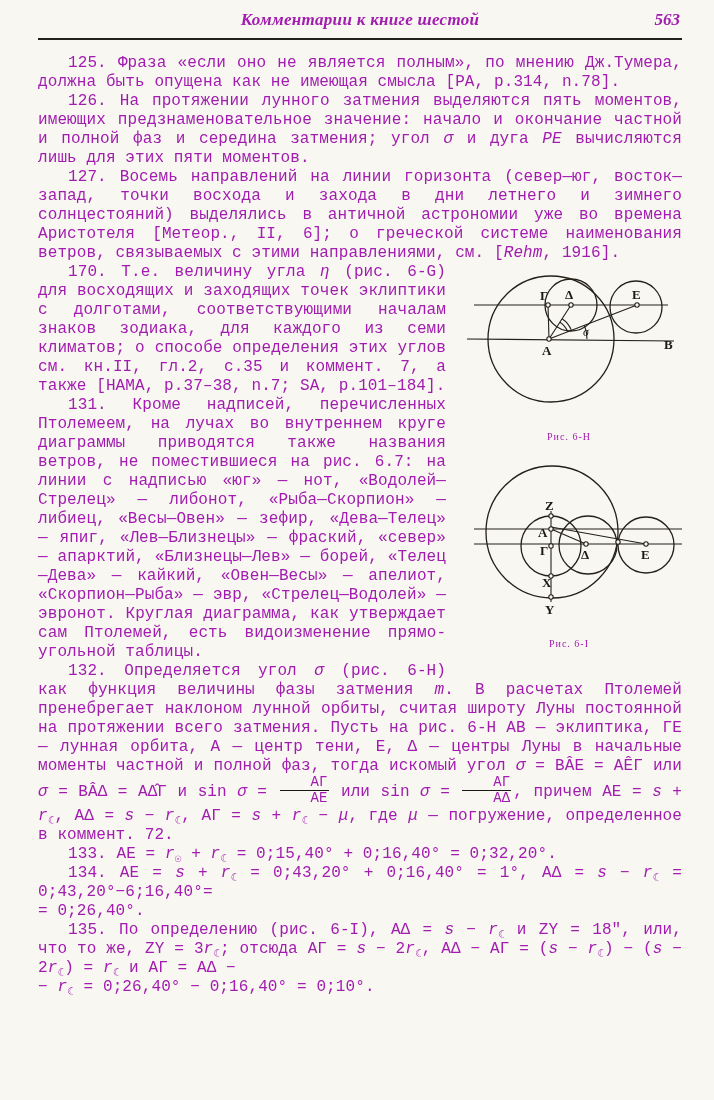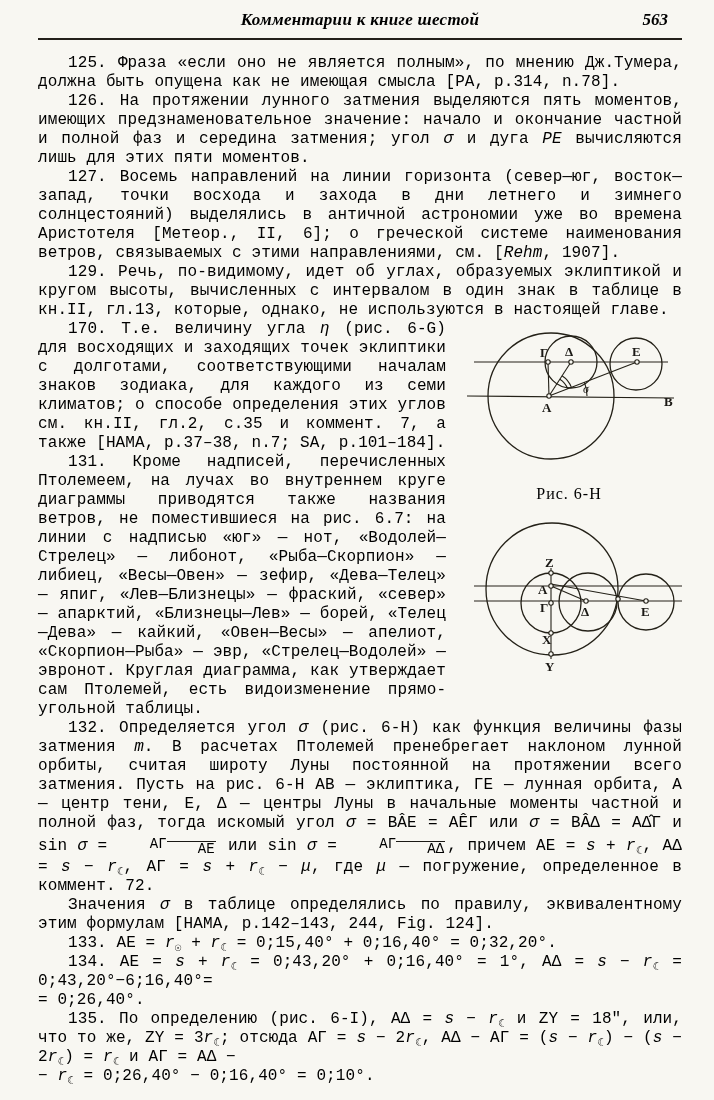--- a/index.html
+++ b/index.html
@@ -1,66 +1,65 @@
 <!DOCTYPE html>
 <html><head>
 <meta charset="utf-8">
 <style>
   html,body{margin:0;padding:0;}
   .page{
     width:714px;height:1100px;box-sizing:border-box;
-    background:#f8f7f2;color:#000000;
+    background:#f8f7f2;color:#a21caf;
     font-family:"Liberation Serif",serif;
     position:relative;overflow:hidden;
     padding:10px 32px 0 38px;
   }
   
   .hdr{position:relative;height:24px;font-style:italic;font-size:17px;font-weight:600;}
   .hdr .title{position:absolute;left:0;right:0;text-align:center;letter-spacing:.3px;}
-  .hdr .pageno{position:absolute;right:14px;top:0;}
+  .hdr .pageno{position:absolute;right:2px;top:0;}
   .rule{border-bottom:2px solid #23201b;margin-top:4px;margin-bottom:14px;}
   
   .body{font-size:16px;line-height:19px;text-align:justify;letter-spacing:.1px;font-weight:500;}
   .body p{margin:0;text-indent:30px;font-family:Liberation Mono, monospace;}
   .it{font-style:italic;}
   
-  .frac{display:inline-flex;flex-direction:row;align-items:center;vertical-align:middle;
+  .frac{display:inline-flex;flex-direction:column;align-items:center;vertical-align:middle;
         font-size:14px;line-height:15px;padding:0 2px;position:relative;top:-1px;}
-  .frac .den{border-top:1.4px solid #1b1915;padding:0 1px;margin-top:9px;}
+  .frac .den{border-top:1.4px solid #1b1915;padding:0 1px;}
   
   .rsub{white-space:nowrap;}
   .rsub .rv{font-style:italic;}
   .rsub sub{font-size:11px;line-height:0;vertical-align:-4px;}
   
   .figs{float:right;width:226px;margin:2px 0 10px 10px;}
   .fig{text-align:center;}
   .fig svg{display:block;margin:0 auto;}
-  .figcap{font-size:16px;margin:2px 0 8px 0;letter-spacing:1px;}
+  .figcap{font-size:10px;margin:2px 0 8px 0;letter-spacing:1px;}
   .fig text{font-family:"Liberation Serif",serif;font-size:13px;font-weight:bold;fill:#1b1915;}
   .fig text.sg{font-style:italic;font-weight:normal;font-size:12px;}
   .stroke{fill:none;stroke:#242118;stroke-width:1.3;}
   .thin{fill:none;stroke:#242118;stroke-width:1.1;}
   .dot{fill:#f8f7f2;stroke:#242118;stroke-width:1.1;}
 </style>
 </head>
 <body>
 
 <div class="page">
 
   <div class="hdr">
     <div class="title">Комментарии к книге шестой</div>
     <div class="pageno">563</div>
   </div>
   <div class="rule"></div>
 
   <div class="body">
     <p><span>125. Фраза «если оно не является полным», по мнению Дж.Тумера, должна быть опущена как не имеющая смысла [PA, p.314, n.78].</span></p>
     <p><span>126. На протяжении лунного затмения выделяются пять моментов, имеющих предзнаменовательное значение: начало и окончание частной и полной фаз и середина затмения; угол </span><span class="it">σ</span><span> и дуга </span><span class="it">PE</span><span> вычисляются лишь для этих пяти моментов.</span></p>
-    <p><span>127. Восемь направлений на линии горизонта (север—юг, восток—запад, точки восхода и захода в дни летнего и зимнего солнцестояний) выделялись в античной астрономии уже во времена Аристотеля [Метеор., II, 6]; о греческой системе наименования ветров, связываемых с этими направлениями, см. [</span><span class="it">Rehm</span><span>, 1907].</span></p>
-    <p><span>129. Речь, по-видимому, идет об углах, образуемых эклиптикой и кругом высоты, вычисленных с интервалом в один знак в таблице в кн.II, гл.13, которые, однако, не используются в настоящей главе.</span></p>
+    <p><span>127. Восемь направлений на линии горизонта (север—юг, восток—запад, точки восхода и захода в дни летнего и зимнего солнцестояний) выделялись в античной астрономии уже во времена Аристотеля [Метеор., II, 6]; о греческой системе наименования ветров, связываемых с этими направлениями, см. [</span><span class="it">Rehm</span><span>, 1916].</span></p>
 
     <aside class="figs">
       <div class="fig">
         <svg width="215" height="160" viewBox="0 0 215 160">
 
           <circle class="stroke" cx="89" cy="74" r="63"></circle>
 
           <circle class="stroke" cx="109" cy="40" r="26"></circle>
 
           <circle class="stroke" cx="174" cy="42" r="26"></circle>
@@ -118,30 +117,30 @@
           <circle class="dot" cx="162" cy="88" r="2.2"></circle>
 
           <text x="89" y="56">Z</text>
           <text x="82" y="83">A</text>
           <text x="84" y="101">Г</text>
           <text x="86" y="133">X</text>
           <text x="89" y="160">Y</text>
           <text x="125" y="105">Δ</text>
           <text x="185" y="105">E</text>
         </svg>
+        <div class="figcap">Рис. 6-I</div>
       </div>
     </aside>
 
     <p><span>170. Т.е. величину угла </span><span class="it">η</span><span> (рис. 6-G) для восхо­дящих и заходящих точек эклиптики с долготами, соответствующими началам знаков зодиака, для каж­дого из семи климатов; о способе определения этих углов см. кн.II, гл.2, с.35 и коммент. 7, а также [HAMA, p.37–38, n.7; SA, p.101–184].</span></p>
     <p><span>131. Кроме надписей, перечисленных Птолемеем, на лучах во внутреннем круге диаграммы приводятся также названия ветров, не поместившиеся на рис. 6.7: на линии с надписью «юг» — нот, «Водолей—Стре­лец» — либонот, «Рыба—Скорпион» — либиец, «Весы—Овен» — зефир, «Дева—Телец» — япиг, «Лев—Близнецы» — фраский, «север» — апарктий, «Близне­цы—Лев» — борей, «Телец—Дева» — кайкий, «Овен—Весы» — апелиот, «Скорпион—Рыба» — эвр, «Стре­лец—Водолей» — эвронот. Круглая диаграмма, как утверждает сам Птолемей, есть видоизменение прямо­угольной таблицы.</span></p>
     <p><span>132. Определяется угол </span><span class="it">σ</span><span> (рис. 6-H) как функция величины фазы затмения </span><span class="it">m</span><span>. В расчетах Птолемей пренебрегает наклоном лунной орбиты, считая широту Луны постоянной на протяжении всего затмения. Пусть на рис. 6-H АВ — эклиптика, ГЕ — лунная орбита, А — центр тени, Е, Δ — центры Луны в начальные моменты частной и полной фаз, тогда искомый угол </span><span class="it">σ</span><span> = BÂE = AÊГ или </span><span class="it">σ</span><span> = BÂΔ = AΔ̂Г и sin </span><span class="it">σ</span><span> = </span><span class="frac">
           <span class="num">АГ</span>
           <span class="den">АЕ</span>
         </span><span> или sin </span><span class="it">σ</span><span> = </span><span class="frac">
           <span class="num">АГ</span>
           <span class="den">АΔ</span>
         </span><span>, причем АЕ = </span><span class="it">s</span><span> + </span><span class="rsub"><span class="rv">r</span><sub>☾</sub></span><span>, АΔ = </span><span class="it">s</span><span> − </span><span class="rsub"><span class="rv">r</span><sub>☾</sub></span><span>, АГ = </span><span class="it">s</span><span> + </span><span class="rsub"><span class="rv">r</span><sub>☾</sub></span><span> − </span><span class="it">μ</span><span>, где </span><span class="it">μ</span><span> — погружение, определенное в коммент. 72.</span></p>
-    <p><span>Значения </span><span class="it">σ</span><span> в таблице определялись по правилу, эквивалентному этим формулам [HAMA, p.142–143, 244, Fig. 124].</span></p>
     <p><span>133. АЕ = </span><span class="rsub"><span class="rv">r</span><sub>☉</sub></span><span> + </span><span class="rsub"><span class="rv">r</span><sub>☾</sub></span><span> = 0;15,40° + 0;16,40° = 0;32,20°.</span></p>
     <p><span>134. АЕ = </span><span class="it">s</span><span> + </span><span class="rsub"><span class="rv">r</span><sub>☾</sub></span><span> = 0;43,20° + 0;16,40° = 1°,  АΔ = </span><span class="it">s</span><span> − </span><span class="rsub"><span class="rv">r</span><sub>☾</sub></span><span> = 0;43,20°−6;16,40°=</span><br><span>= 0;26,40°.</span></p>
     <p><span>135. По определению (рис. 6-I), АΔ = </span><span class="it">s</span><span> − </span><span class="rsub"><span class="rv">r</span><sub>☾</sub></span><span> и ZY = 18″, или, что то же, ZY = 3</span><span class="rsub"><span class="rv">r</span><sub>☾</sub></span><span>; отсюда АГ = </span><span class="it">s</span><span> − 2</span><span class="rsub"><span class="rv">r</span><sub>☾</sub></span><span>, АΔ − АГ = (</span><span class="it">s</span><span> − </span><span class="rsub"><span class="rv">r</span><sub>☾</sub></span><span>) − (</span><span class="it">s</span><span> − 2</span><span class="rsub"><span class="rv">r</span><sub>☾</sub></span><span>) = </span><span class="rsub"><span class="rv">r</span><sub>☾</sub></span><span> и АГ = АΔ −</span><br><span>− </span><span class="rsub"><span class="rv">r</span><sub>☾</sub></span><span> = 0;26,40° − 0;16,40° = 0;10°.</span></p>
   </div>
 </div>
 
 </body></html>

